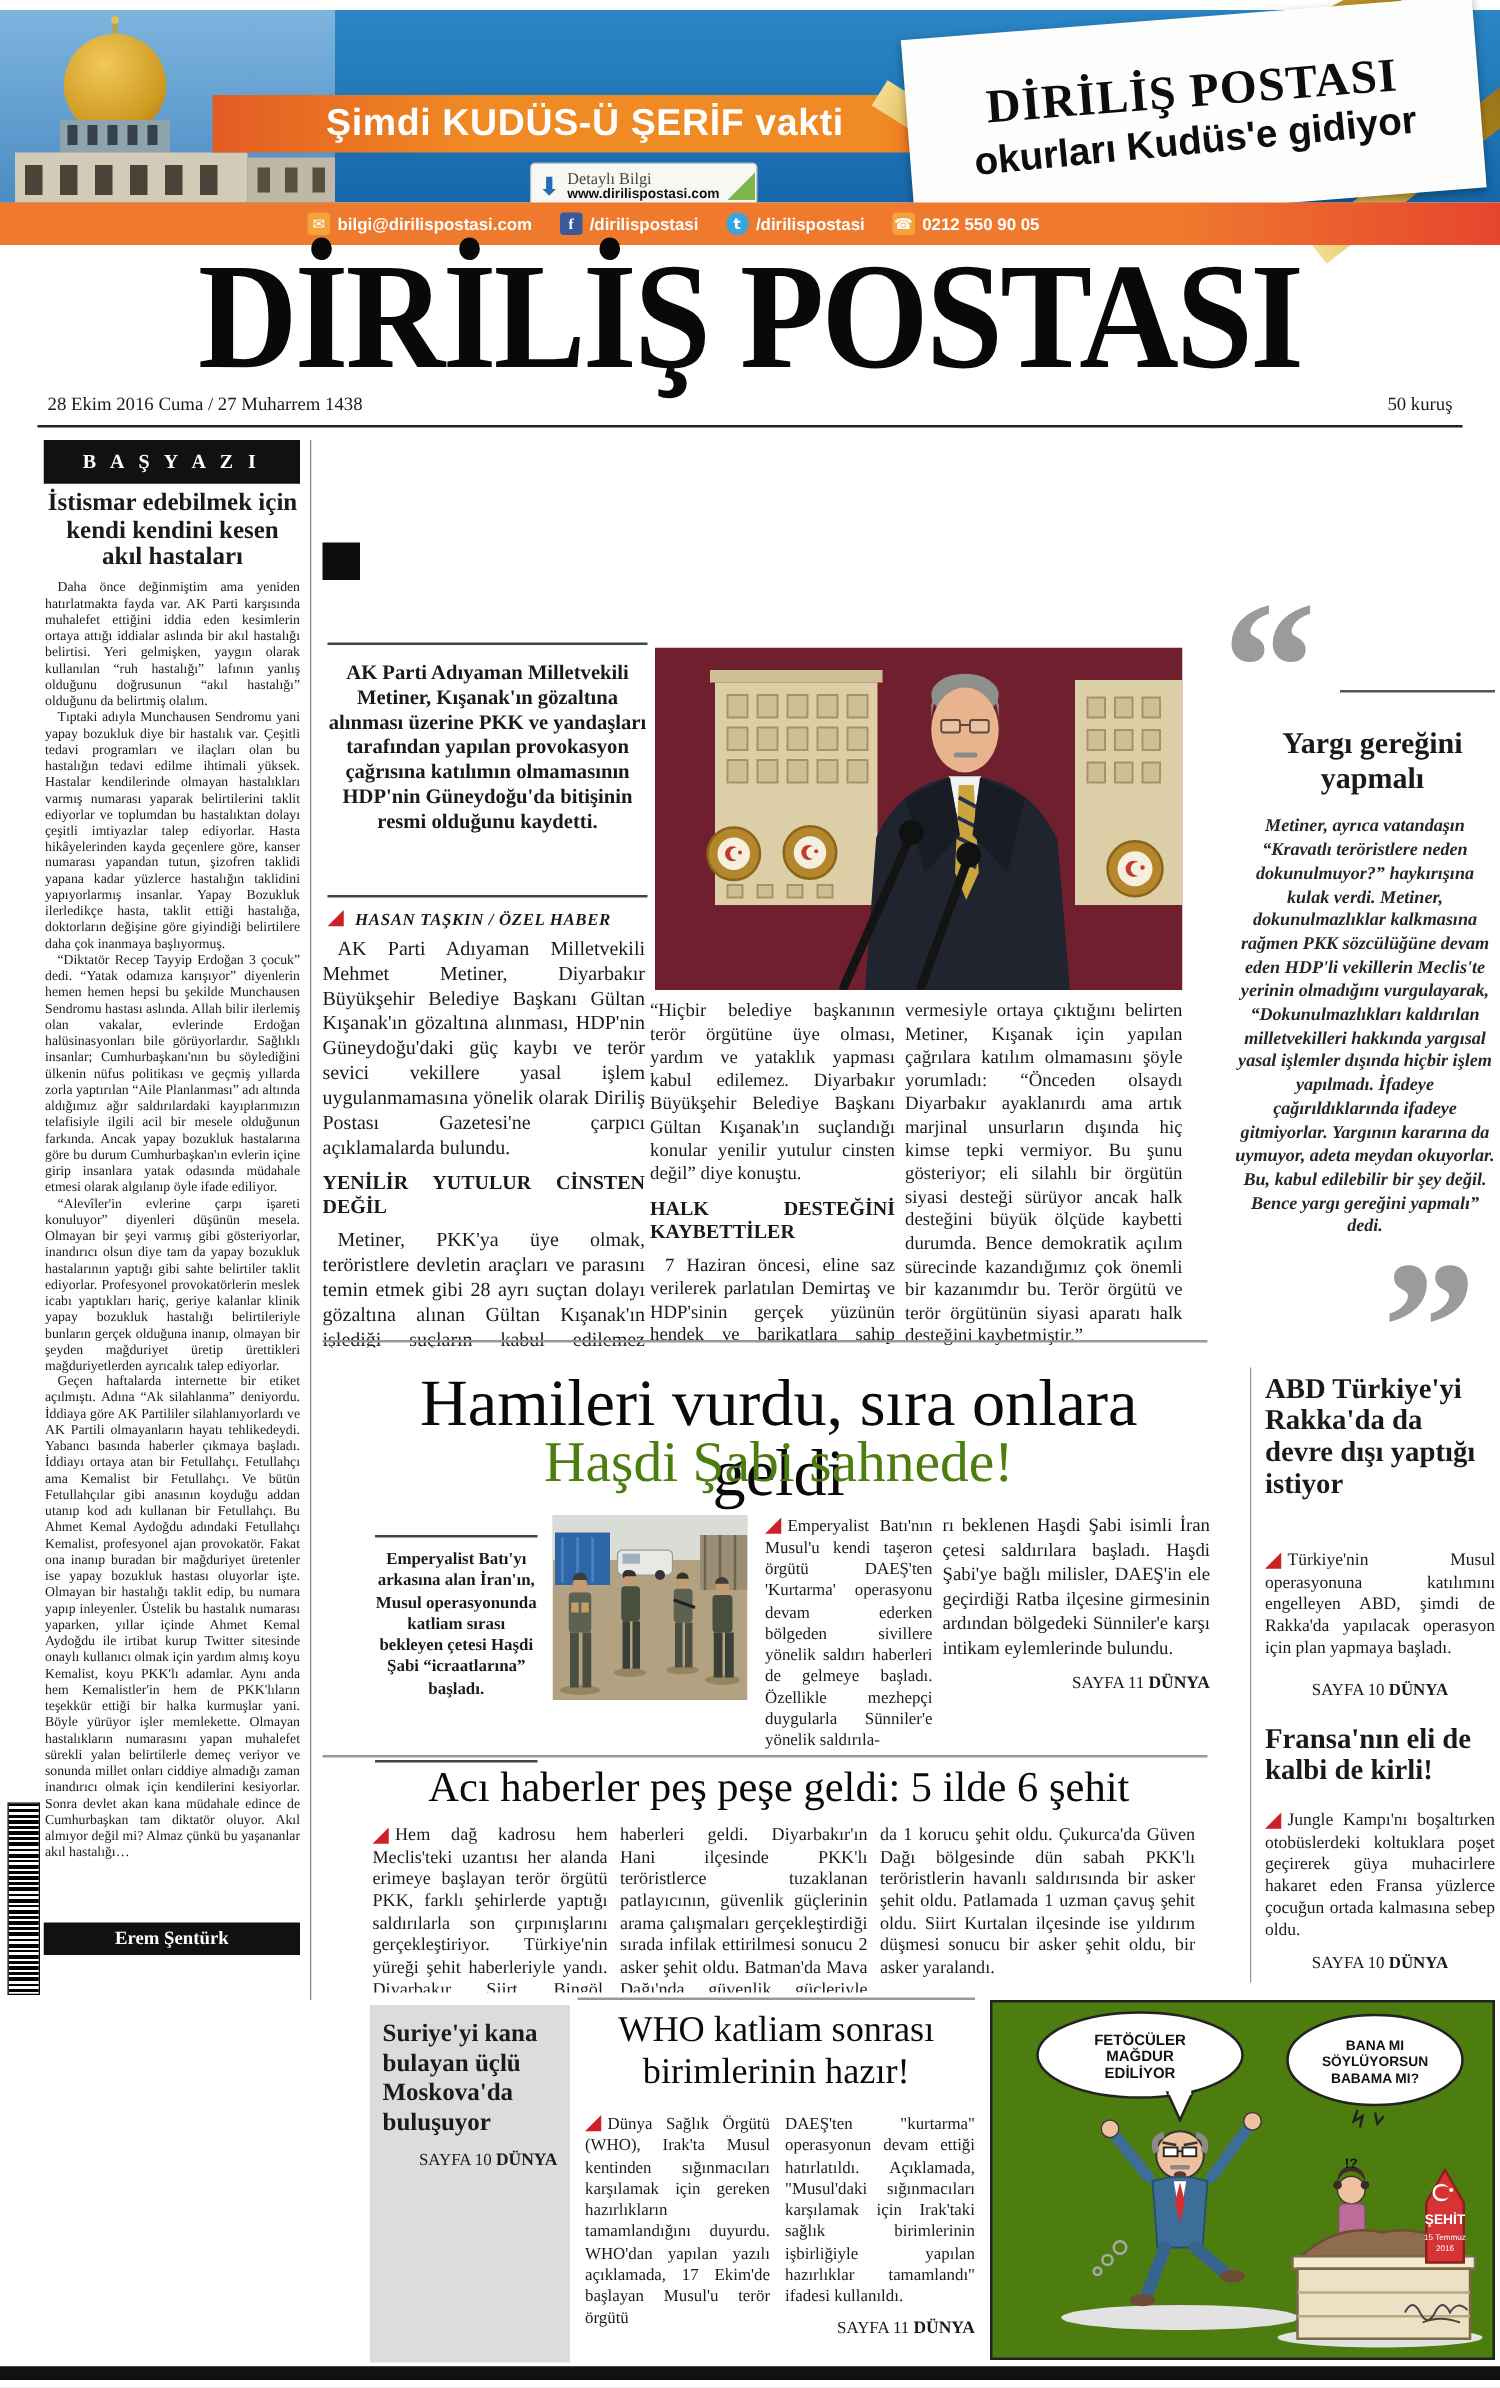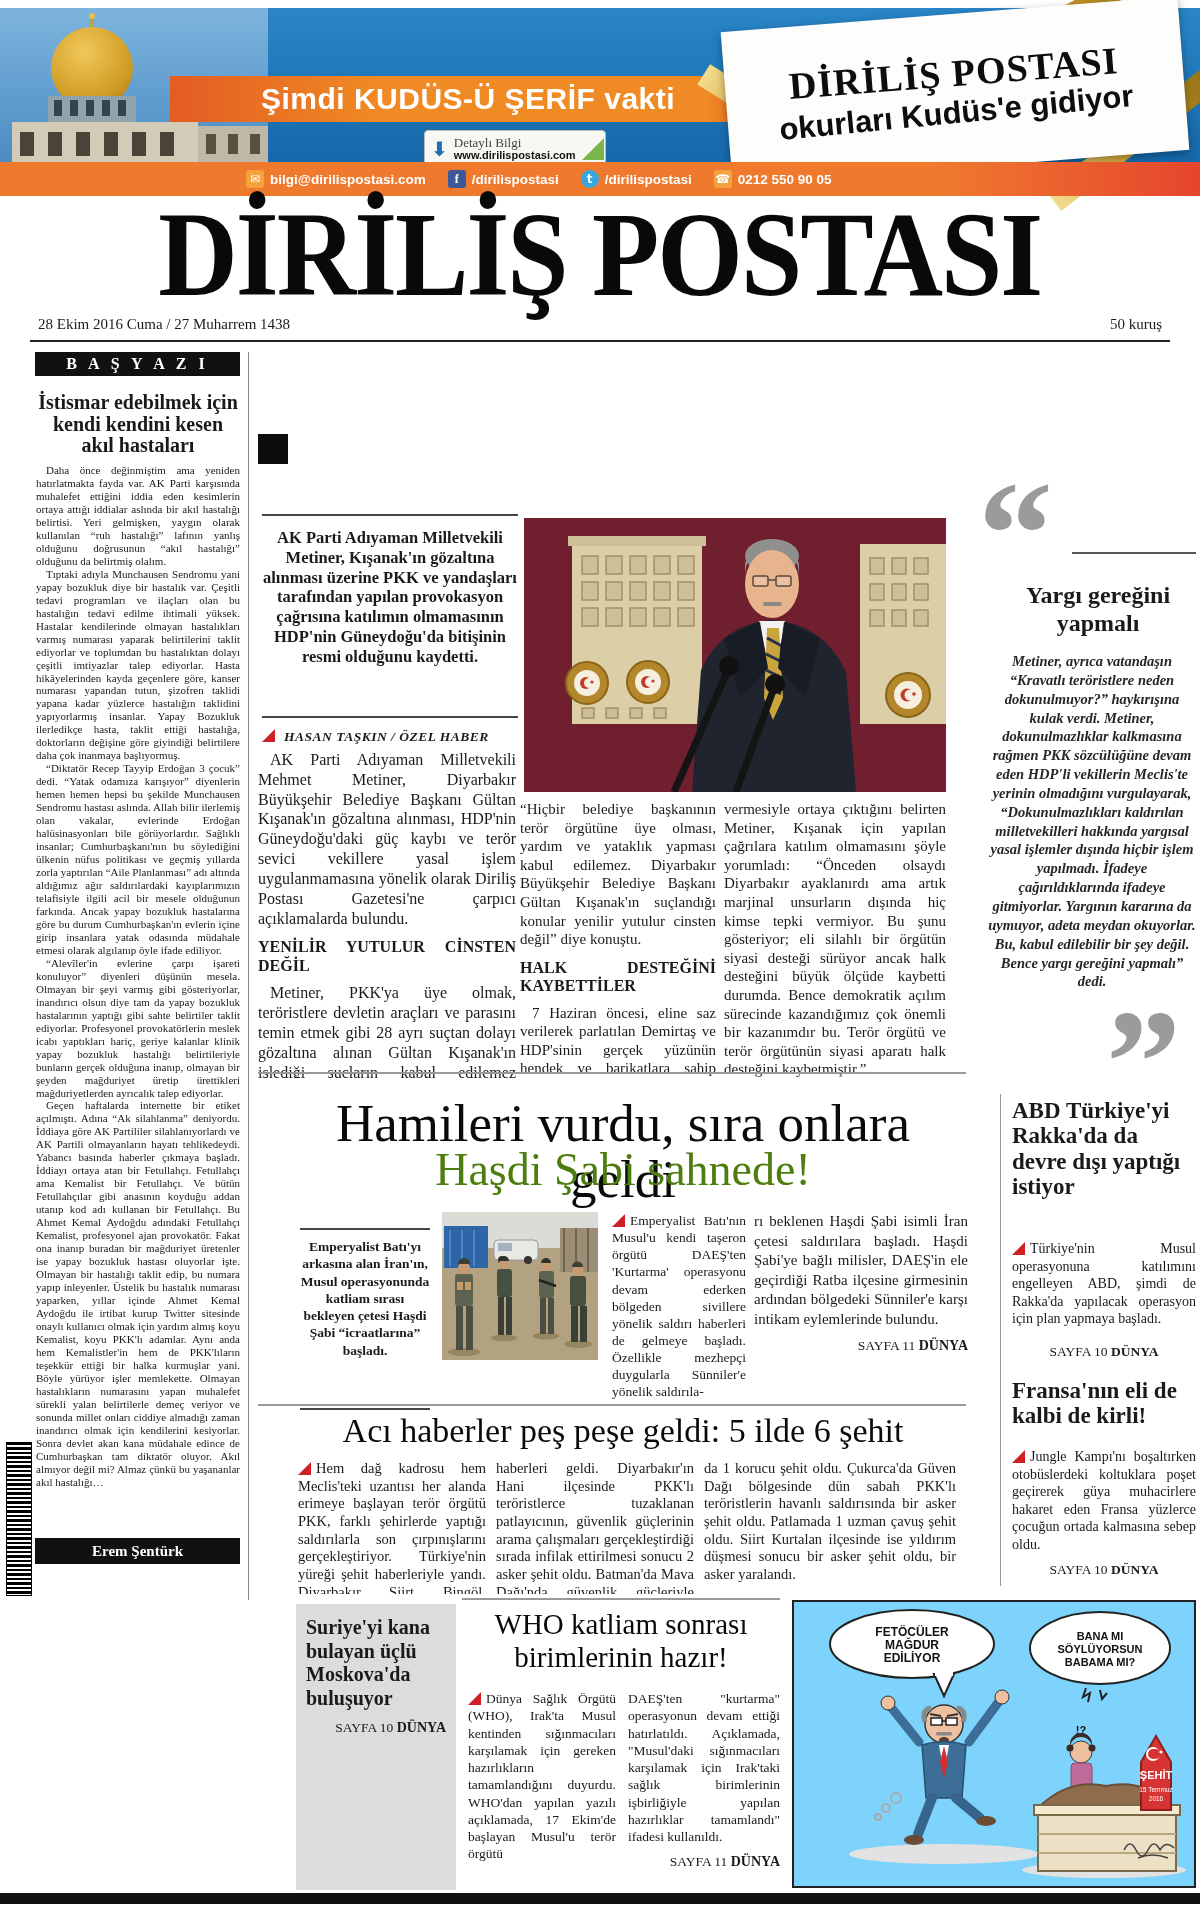--- a/index.html
+++ b/index.html
@@ -117,21 +117,21 @@
   </div>
 
   <div class="abs ctr" style="left:30px;top:194px;width:1140px;height:120px;">
     <span style="display:inline-block;font-weight:bold;font-size:108px;line-height:1.0;color:#090909;
                  transform:scale(1.02,1.12);transform-origin:center top;letter-spacing:-2px;white-space:nowrap;">DİRİLİŞ POSTASI</span>
   </div>
   <div class="abs" style="left:38px;top:316px;width:700px;font-size:15px;">28 Ekim 2016 Cuma / 27 Muharrem 1438</div>
   <div class="abs" style="left:938px;top:316px;width:224px;font-size:15px;text-align:right;">50 kuruş</div>
   <div class="abs rule" style="left:30px;top:340px;width:1140px;height:2px;"></div>
 
-  <div class="abs blackbar" style="left:35px;top:352px;width:205px;height:24px;">
+  <div class="abs blackbar" style="left:35px;top:352px;width:205px;height:35px;">
     <span style="font-size:16px;font-weight:bold;letter-spacing:4px;">B A Ş Y A Z I</span>
   </div>
   <div class="abs ctr" style="left:36px;top:392px;width:204px;height:68px;font-weight:bold;font-size:20px;line-height:1.08;">İstismar edebilmek için kendi kendini kesen akıl hastaları</div>
   <div class="abs clip just" style="left:36px;top:464px;width:204px;height:1068px;font-size:11px;line-height:1.18;">
     <p style="margin:0;text-indent:10px;">Daha önce değinmiştim ama yeniden hatırlatmakta fayda var. AK Parti karşısında muhalefet ettiğini iddia eden kesimlerin ortaya attığı iddialar aslında bir akıl hastalığı belirtisi. Yeri gelmişken, yaygın olarak kullanılan “ruh hastalığı” lafının yanlış olduğunu doğrusunun “akıl hastalığı” olduğunu da belirtmiş olalım.</p>
     <p style="margin:0;text-indent:10px;">Tıptaki adıyla Munchausen Sendromu yani yapay bozukluk diye bir hastalık var. Çeşitli tedavi programları ve ilaçları olan bu hastalığın tedavi edilme ihtimali yüksek. Hastalar kendilerinde olmayan hastalıkları varmış numarası yaparak belirtilerini taklit ediyorlar ve toplumdan bu hastalıktan dolayı çeşitli imtiyazlar talep ediyorlar. Hasta hikâyelerinden kayda geçenlere göre, kanser numarası yapandan tutun, şizofren taklidi yapana kadar yüzlerce hastalığın taklidini yapıyorlarmış insanlar. Yapay Bozukluk ilerledikçe hasta, taklit ettiği hastalığa, doktorların değişine göre giyindiği belirtilere daha çok inanmaya başlıyormuş.</p>
     <p style="margin:0;text-indent:10px;">“Diktatör Recep Tayyip Erdoğan 3 çocuk” dedi. “Yatak odamıza karışıyor” diyenlerin hemen hemen hepsi bu şekilde Munchausen Sendromu hastası aslında. Allah bilir ilerlemiş olan vakalar, evlerinde Erdoğan halüsinasyonları bile görüyorlardır. Sağlıklı insanlar; Cumhurbaşkanı'nın bu söylediğini ülkenin nüfus politikası ve geçmiş yıllarda zorla yaptırılan “Aile Planlanması” adı altında aldığımız ağır saldırılardaki kayıplarımızın telafisiyle ilgili acil bir mesele olduğunun farkında. Ancak yapay bozukluk hastalarına göre bu durum Cumhurbaşkan'ın evlerin içine girip insanlara yatak odasında müdahale etmesi olarak algılanıp öyle ifade ediliyor.</p>
     <p style="margin:0;text-indent:10px;">“Alevîler'in evlerine çarpı işareti konuluyor” diyenleri düşünün mesela. Olmayan bir şeyi varmış gibi gösteriyorlar, inandırıcı olsun diye tam da yapay bozukluk hastalarının yaptığı gibi sahte belirtiler taklit ediyorlar. Profesyonel provokatörlerin meslek icabı yaptıkları hariç, geriye kalanlar klinik yapay bozukluk hastalığı belirtileriyle bunların gerçek olduğuna inanıp, olmayan bir şeyden mağduriyet üretip ürettikleri mağduriyetlerden ayrıcalık talep ediyorlar.</p>
     <p style="margin:0;text-indent:10px;">Geçen haftalarda internette bir etiket açılmıştı. Adına “Ak silahlanma” deniyordu. İddiaya göre AK Partililer silahlanıyorlardı ve AK Partili olmayanların hayatı tehlikedeydi. Yabancı basında haberler çıkmaya başladı. İddiayı ortaya atan bir Fetullahçı. Fetullahçı ama Kemalist bir Fetullahçı. Ve bütün Fetullahçılar gibi anasının koyduğu addan utanıp kod adı kullanan bir Fetullahçı. Bu Ahmet Kemal Aydoğdu adındaki Fetullahçı Kemalist, profesyonel ajan provokatör. Fakat ona inanıp buradan bir mağduriyet üretenler ise yapay bozukluk hastası oluyorlar işte. Olmayan bir hastalığı taklit edip, bu numara yapıp inleyenler. Üstelik bu hastalık numarası yaparken, yıllar içinde Ahmet Kemal Aydoğdu ile irtibat kurup Twitter sitesinde onaylı kullanıcı olmak için yardım almış koyu Kemalist, koyu PKK'lı adamlar. Aynı anda hem Kemalistler'in hem de PKK'lıların teşekkür ettiği bir halka kurmuşlar yani. Böyle yürüyor işler memlekette. Olmayan hastalıkların numarasını yapan muhalefet sürekli yalan belirtilerle demeç veriyor ve sonunda millet onları ciddiye almadığı zaman inandırıcı olmak için kendilerini kesiyorlar. Sonra devlet akan kana müdahale edince de Cumhurbaşkan tam diktatör oluyor. Akıl almıyor değil mi? Almaz çünkü bu yaşananlar akıl hastalığı…</p>
   </div>
@@ -387,21 +387,21 @@
     <span class="tri" style="float:left;margin-top:2px;"></span>
     <span>Dünya Sağlık Örgütü (WHO), Irak'ta Musul kentinden sığınmacıları karşılamak için gereken hazırlıkların tamamlandığını duyurdu. WHO'dan yapılan yazılı açıklamada, 17 Ekim'de başlayan Musul'u terör örgütü</span>
   </div>
   <div class="abs clip just" style="left:628px;top:1690px;width:152px;height:192px;font-size:13.5px;line-height:1.28;">
     <span>DAEŞ'ten "kurtarma" operasyonun devam ettiği hatırlatıldı. Açıklamada, "Musul'daki sığınmacıları karşılamak için Irak'taki sağlık birimlerinin işbirliğiyle yapılan hazırlıklar tamamlandı" ifadesi kullanıldı.</span>
     <div class="pageref">
       <span>SAYFA 11</span> <b>DÜNYA</b>
     </div>
   </div>
 
-  <div class="abs" style="left:792px;top:1600px;width:404px;height:288px;border:2px solid #222;box-sizing:border-box;background:#7dd3fc;">
+  <div class="abs" style="left:792px;top:1600px;width:404px;height:288px;border:2px solid #222;box-sizing:border-box;background:#4d7c0f;">
     <svg width="400" height="284" viewBox="0 0 400 284">
       <ellipse cx="150" cy="252" rx="95" ry="10" fill="#e2e2e2"></ellipse>
       <ellipse cx="310" cy="268" rx="82" ry="8" fill="#e2e2e2"></ellipse>
 
       <g>
         <ellipse cx="118" cy="42" rx="82" ry="34" fill="#fff" stroke="#222" stroke-width="2"></ellipse>
         <polygon points="140,72 150,94 160,72" fill="#fff" stroke="#222" stroke-width="2"></polygon>
         <rect x="141" y="70" width="18" height="4" fill="#fff"></rect>
         <text x="118" y="34" text-anchor="middle" font-size="12" font-weight="bold" fill="#111">FETÖCÜLER</text>
         <text x="118" y="47" text-anchor="middle" font-size="12" font-weight="bold" fill="#111">MAĞDUR</text>

